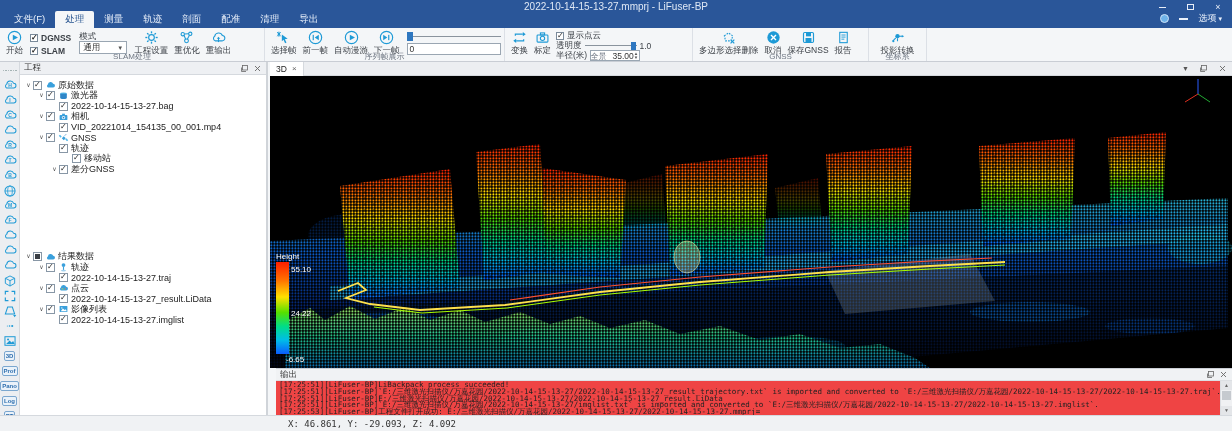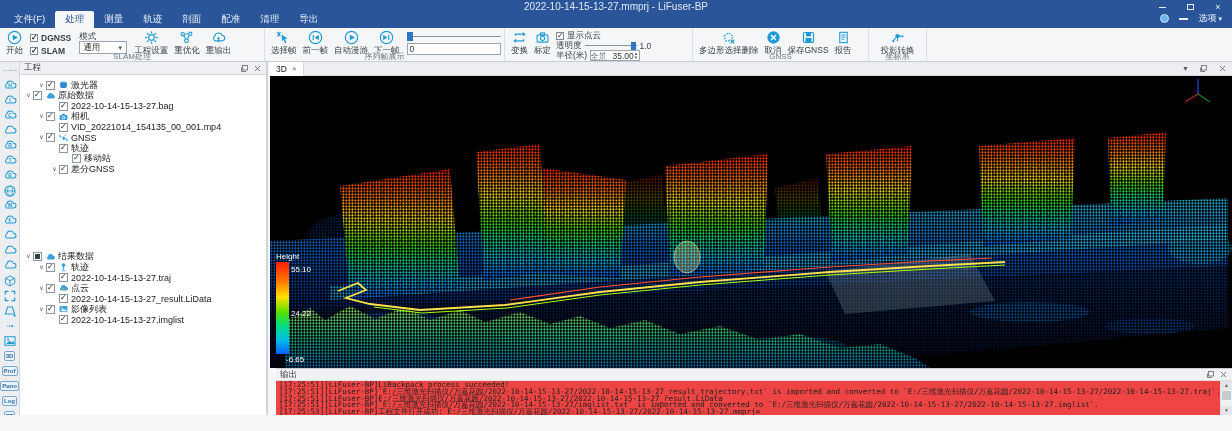--- a/index.html
+++ b/index.html
@@ -548,40 +548,40 @@
           <svg width="9" height="9" viewBox="0 0 18 18" fill="none">
             <g stroke="#666" stroke-width="1.8">
               <line x1="4" y1="4" x2="14" y2="14"></line>
               <line x1="14" y1="4" x2="4" y2="14"></line>
             </g>
           </svg>
         </span>
     </div>
     <div class="tree" id="tree">
         <div>
+          <div class="trow" style="padding-left: 4px;">
+            <span class="texp">∨</span>
+            <span class="tchk on"></span>
+            <span class="tico">
+              <svg width="11" height="10" viewBox="0 0 18 18" fill="none">
+                <path d="M4.5,13.5 h9 a3.4,3.4 0 0 0 0.3-6.8 a5,5 0 0 0-9.6,1.2 A3.2,3.2 0 0 0 4.5,13.5 Z" fill="#3aa0dc"></path>
+              </svg>
+            </span>
+            <span class="tlbl">原始数据</span>
+          </div>
           <div class="trow" style="padding-left: 17px;">
             <span class="texp">∨</span>
             <span class="tchk on"></span>
             <span class="tico">
               <svg width="11" height="10" viewBox="0 0 18 18" fill="none">
                 <ellipse cx="9" cy="5" rx="6" ry="2.4" fill="#57b8e8"></ellipse>
                 <path d="M3,5 v7 a6,2.4 0 0 0 12,0 v-7" fill="#2f86c8"></path>
               </svg>
             </span>
             <span class="tlbl">激光器</span>
-          </div>
-          <div class="trow" style="padding-left: 4px;">
-            <span class="texp">∨</span>
-            <span class="tchk on"></span>
-            <span class="tico">
-              <svg width="11" height="10" viewBox="0 0 18 18" fill="none">
-                <path d="M4.5,13.5 h9 a3.4,3.4 0 0 0 0.3-6.8 a5,5 0 0 0-9.6,1.2 A3.2,3.2 0 0 0 4.5,13.5 Z" fill="#3aa0dc"></path>
-              </svg>
-            </span>
-            <span class="tlbl">原始数据</span>
           </div>
           <div class="trow" style="padding-left: 30px;">
             <span class="texp"></span>
             <span class="tchk on"></span>
             <span class="tlbl">2022-10-14-15-13-27.bag</span>
           </div>
           <div class="trow" style="padding-left: 17px;">
             <span class="texp">∨</span>
             <span class="tchk on"></span>
             <span class="tico">
@@ -859,13 +859,16 @@
           <div class="logline">[17:25:53][LiFuser-BP]工程文件打开成功: E:/三维激光扫描仪/万嘉花园/2022-10-14-15-13-27/2022-10-14-15-13-27.mmprj=</div>
         </div>
       <div class="out-scroll">
         <span class="sarr" style="top:0;">▲</span>
         <span class="sthumb"></span>
         <span class="sarr" style="bottom:0;">▼</span>
       </div>
     </div>
   </div>
 
+  <div class="statusbar">
+    <span class="coords">X: 46.861, Y: -29.093, Z: 4.092</span>
+  </div>
 </div>
 
 </body></html>

